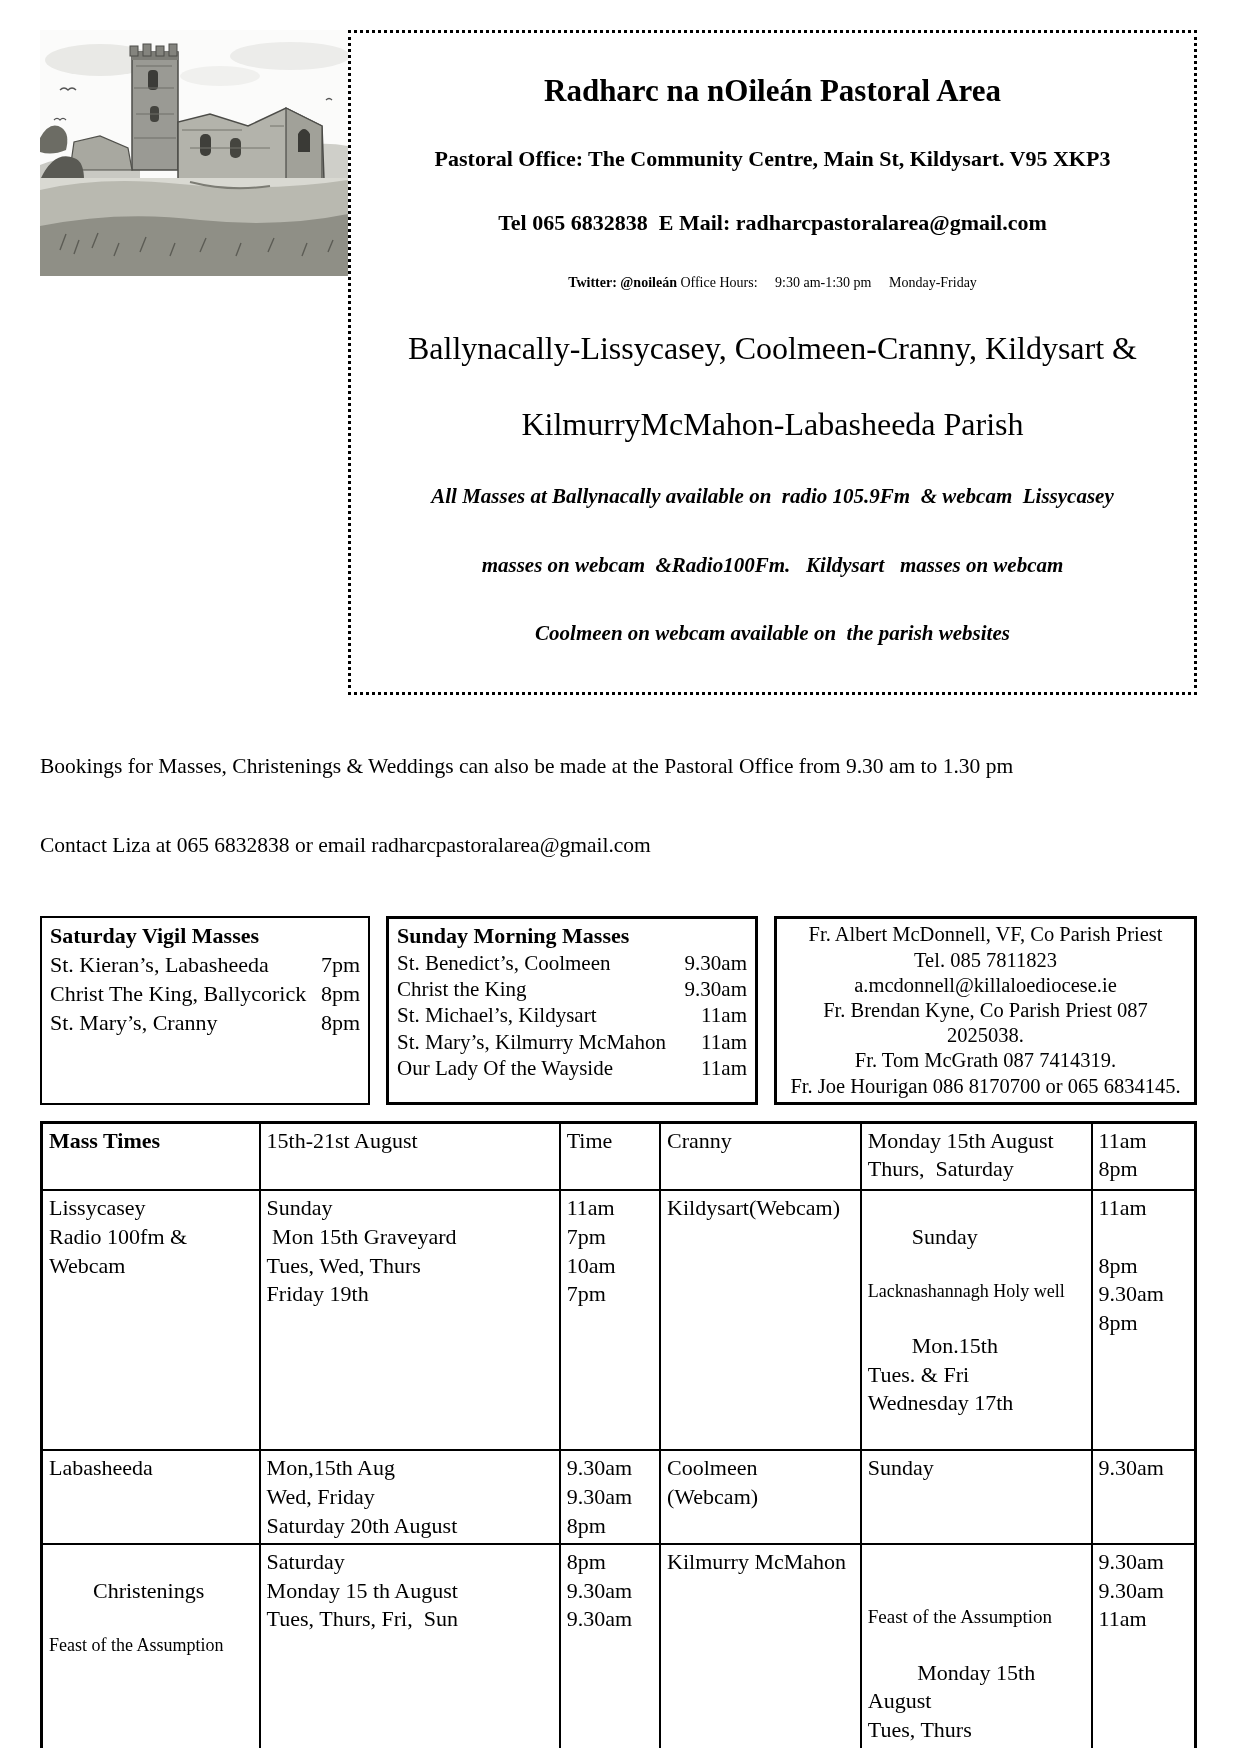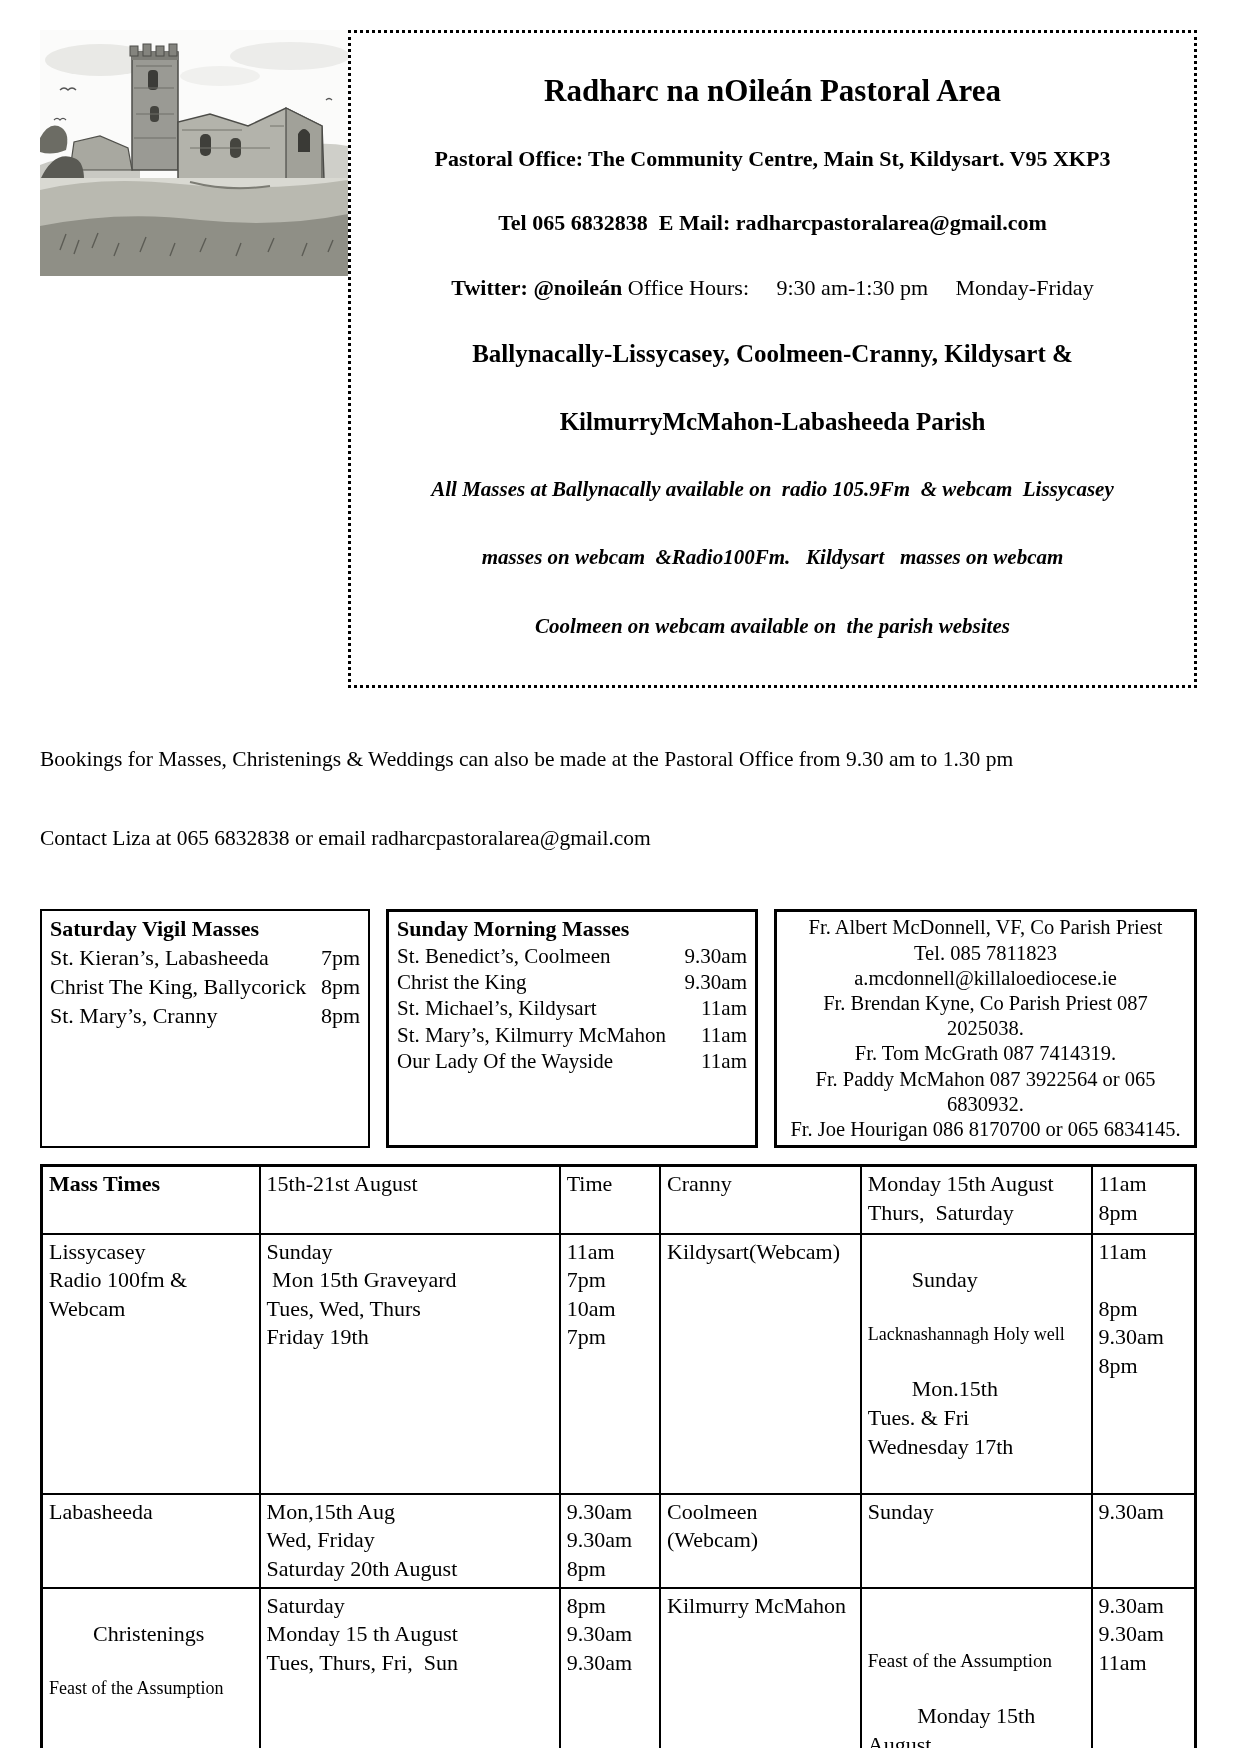--- a/index.html
+++ b/index.html
@@ -15,23 +15,23 @@
   
   .top-row { display:flex; }
   .illus { width:308px; height:246px; flex:0 0 auto; }
   .illus svg { width:100%; height:100%; display:block; }
   .header-box {
     flex:1; border:3px dotted #000; padding:4px 10px 6px 10px;
     text-align:center; white-space:pre-wrap;
   }
   .hdr-title { font-size:31px; font-weight:bold; line-height:1.15; }
   .hdr-line  { font-size:22px; font-weight:bold; line-height:1.3; }
-  .hdr-line3 { font-size:22px; line-height:1.3; }
+  .hdr-line3 { font-size:14px; line-height:1.3; }
   .hdr-line3 .b { font-weight:bold; }
-  .hdr-parish { font-size:25px; font-weight:bold; line-height:1.25; }
+  .hdr-parish { font-size:32px; font-weight:normal; line-height:1.25; }
   .hdr-radio { font-size:21px; font-weight:bold; font-style:italic; line-height:1.55; }
 
   .bookings { font-size:21.5px; line-height:1.22; margin-top:6px; white-space:pre-wrap; }
 
   
   .boxes-row { display:flex; gap:16px; margin-top:6px; align-items:stretch;font-family:Liberation Serif, serif; }
   .vigil-box { width:330px; border:2px solid #000; padding:4px 8px; }
   .sunday-box { width:372px; border:3px solid #000; padding:3px 8px; }
   .priests-box { flex:1; border:3px solid #000; padding:3px 6px; text-align:center; }
   .box-title { font-weight:bold; font-size:22px; line-height:1.25; }
@@ -168,21 +168,20 @@
           <span>Our Lady Of the Wayside</span>
           <span>11am</span>
         </div>
     </div>
 
     <div class="priests-box">
       <div class="p-line">Fr. Albert McDonnell, VF, Co Parish Priest</div>
       <div class="p-line">Tel. 085 7811823 a.mcdonnell@killaloediocese.ie</div>
       <div class="p-line">Fr. Brendan Kyne, Co Parish Priest 087 2025038.</div>
       <div class="p-line">Fr. Tom McGrath 087 7414319.</div>
-      <div class="p-line">Fr. Paddy McMahon 087 3922564 or 065 6830932.</div>
       <div class="p-line">Fr. Joe Hourigan 086 8170700 or 065 6834145.</div>
     </div>
   </div>
 
   <table class="mass-table">
     <colgroup>
       <col style="width:18.9%">
         <col style="width:26%">
         <col style="width:8.7%">
       <col style="width:17.4%">

